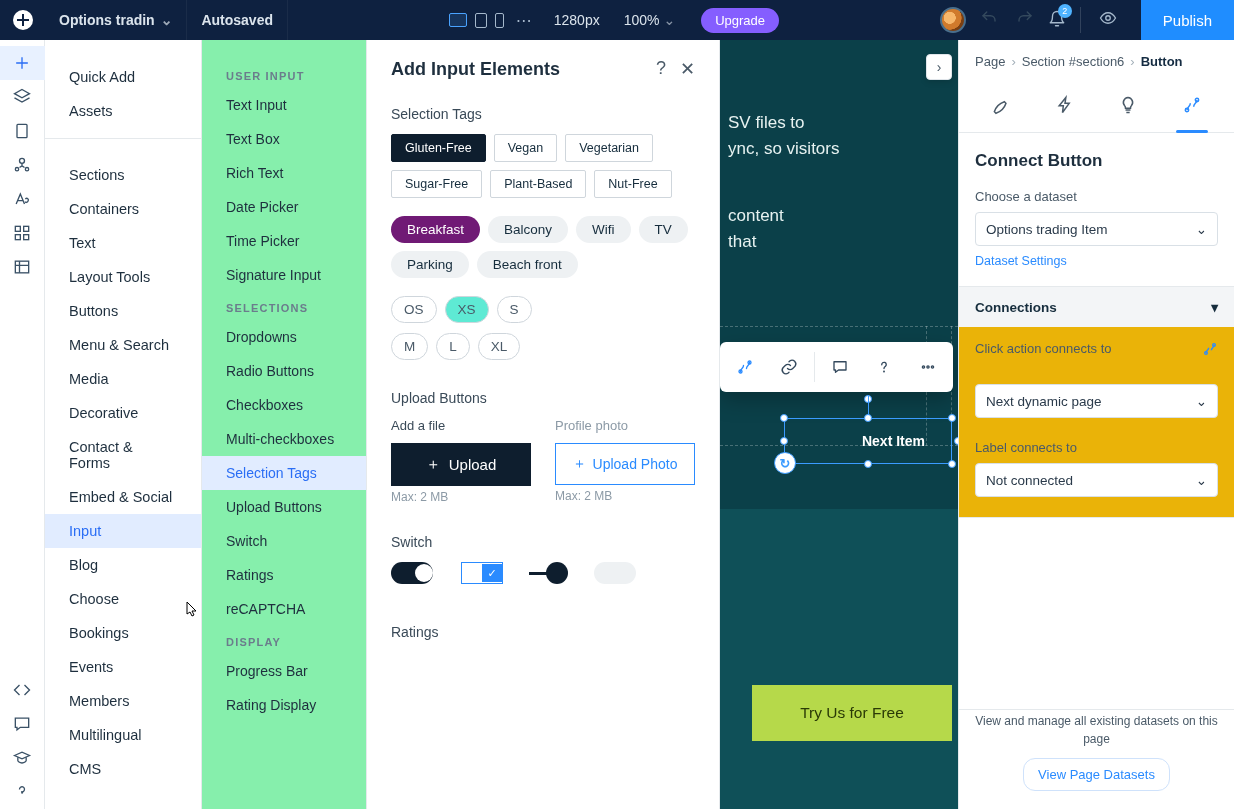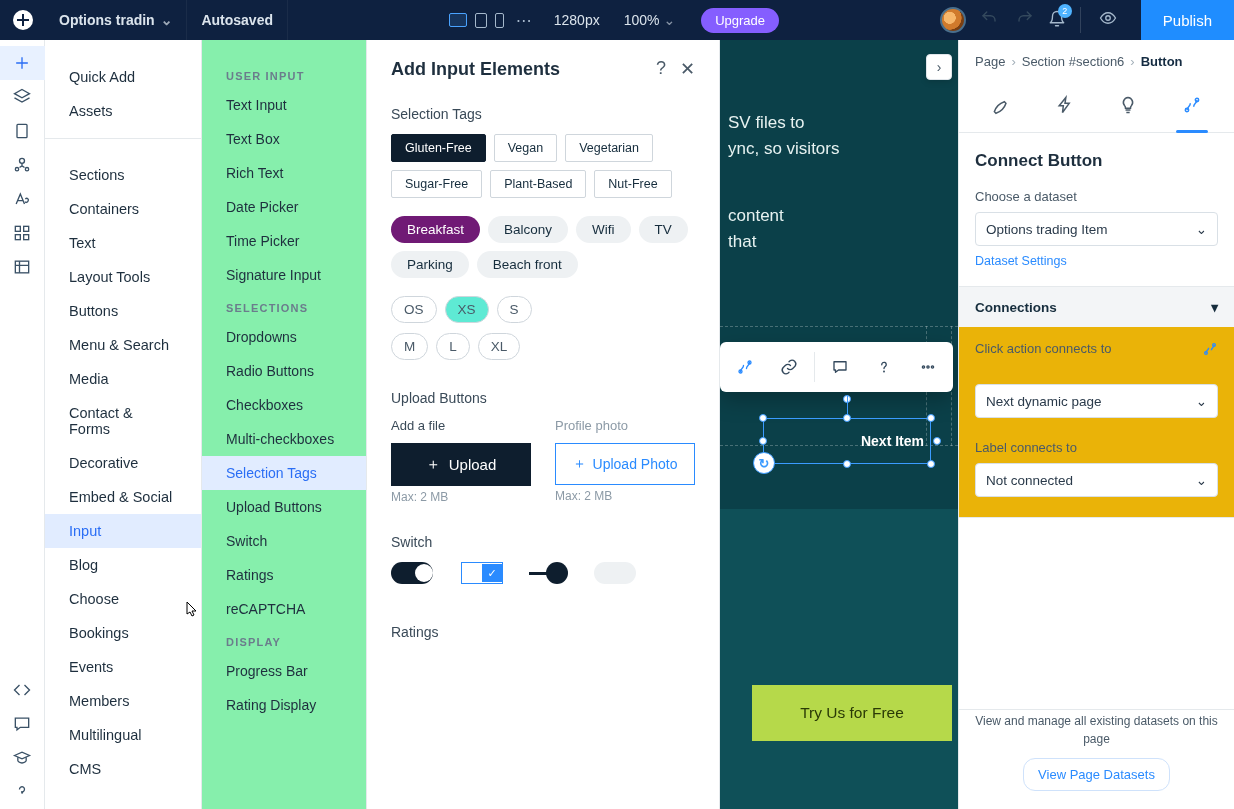--- a/index.html
+++ b/index.html
@@ -87,21 +87,21 @@
 
   
   .canvas-area{ flex:1; position:relative; background:#0b4049; overflow:hidden;}
   .canvas-toggle{ position:absolute; top:14px; right:6px; width:26px; height:26px; background:#fff; border:1px solid #e0e5ea; border-radius:4px; display:flex; align-items:center; justify-content:center; color:#4a5a68; box-shadow:0 2px 6px rgba(0,0,0,.15); z-index:3;}
   .canvas-content{ position:absolute; top:70px; left:0; right:0; color:#e7f2f1; font-size:17px; line-height:1.55; padding:0 0 0 8px;}
   .canvas-grid{ position:absolute; top:286px; left:0; right:0; height:120px; border-top:1px dashed rgba(255,255,255,.25); border-bottom:1px dashed rgba(255,255,255,.25); pointer-events:none;}
   .canvas-gridcol { position:absolute; top:286px; right:6px; width:26px; height:120px; border-left:1px dashed rgba(255,255,255,.25); border-right:1px dashed rgba(255,255,255,.25);}
   .floating-toolbar{ position:absolute; top:302px; left:0; background:#fff; border-radius:6px; box-shadow:0 8px 22px rgba(0,0,0,.25); display:flex; padding:4px; gap:2px; z-index:2;}
   .ft-btn{ width:42px; height:42px; display:flex; align-items:center; justify-content:center; color:#34495d; border-radius:4px;}
   .ft-sep{ width:1px; background:#e5e9ec; margin:6px 2px;}
-  .selected-elem{ position:absolute; top:378px; left:43px; width:168px; height:46px; border:1.5px solid #3b9bff; display:flex; align-items:center; justify-content:flex-end; padding:0 6px; color:#fff; font-weight:700; z-index:2;}
+  .selected-elem{ position:absolute; top:378px; left:64px; width:168px; height:46px; border:1.5px solid #3b9bff; display:flex; align-items:center; justify-content:flex-end; padding:0 26px; color:#fff; font-weight:700; z-index:2;}
   .handle{ width:8px; height:8px; background:#fff; border:1.5px solid #3b9bff; border-radius:50%; position:absolute;}
   .rotate-handle{ width:22px; height:22px; border:1.5px solid #3b9bff; border-radius:50%; background:#fff; position:absolute; left:-11px; bottom:-11px; display:flex; align-items:center; justify-content:center; color:#3b9bff; font-size:13px;}
   .canvas-lower{ position:absolute; bottom:0; left:0; right:0; height:300px; background:#0f5058;}
   .cta{ position:absolute; bottom:68px; right:6px; width:200px; height:56px; background:#b6d94a; color:#2a3a06; display:flex; align-items:center; justify-content:center; font-size:15.5px;}
 
   
   .inspector{ width:276px; border-left:1px solid #e5e9ec; display:flex; flex-direction:column; background:#fff;}
   .breadcrumb{ padding:14px 16px 10px; font-size:13px; color:#4a5a68; display:flex; flex-wrap:wrap; gap:6px;}
   .breadcrumb .chev{ color:#a4b0ba;}
   .breadcrumb .current{ color:#152c42; font-weight:700;}
@@ -258,22 +258,22 @@
     <div class="menu-item">Quick Add</div>
     <div class="menu-item">Assets</div>
     <div class="section-gap"></div>
     <div class="menu-item">Sections</div>
     <div class="menu-item">Containers</div>
     <div class="menu-item">Text</div>
     <div class="menu-item">Layout Tools</div>
     <div class="menu-item">Buttons</div>
     <div class="menu-item">Menu &amp; Search</div>
     <div class="menu-item">Media</div>
+    <div class="menu-item">Decorative</div>
     <div class="menu-item">Contact &amp; Forms</div>
-    <div class="menu-item">Decorative</div>
     <div class="menu-item">Embed &amp; Social</div>
     <div class="menu-item selected">Input</div>
     <div class="menu-item">Blog</div>
     <div class="menu-item">Choose</div>
     <div class="menu-item">Bookings</div>
     <div class="menu-item">Events</div>
     <div class="menu-item">Members</div>
     <div class="menu-item">Multilingual</div>
     <div class="menu-item">CMS</div>
     <svg class="cursor" width="16" height="18" viewBox="0 0 16 18">

